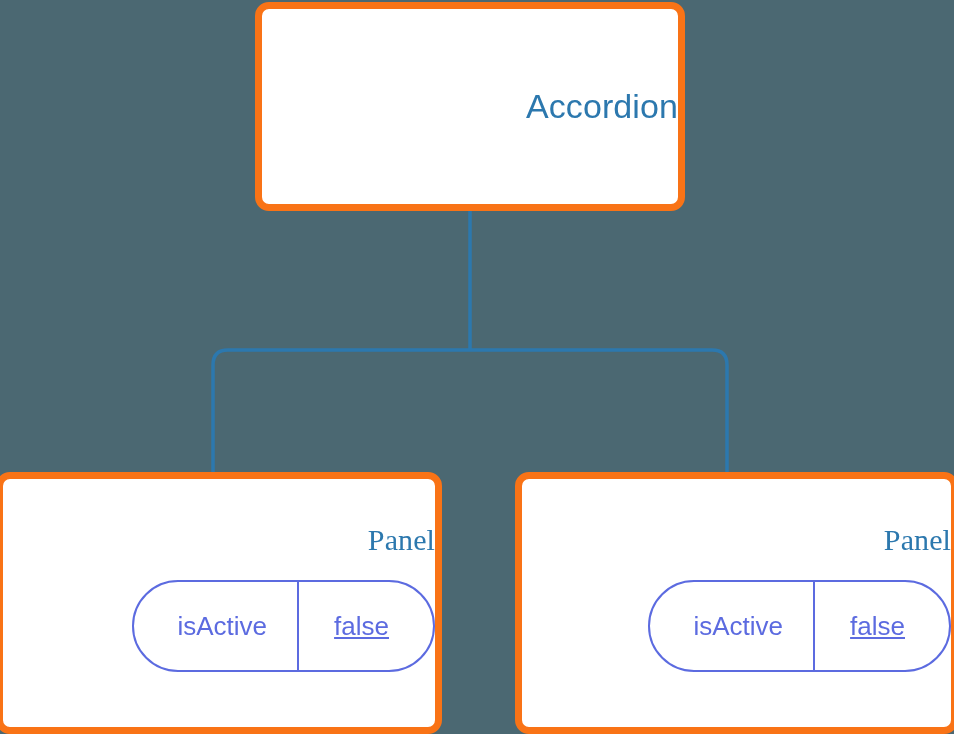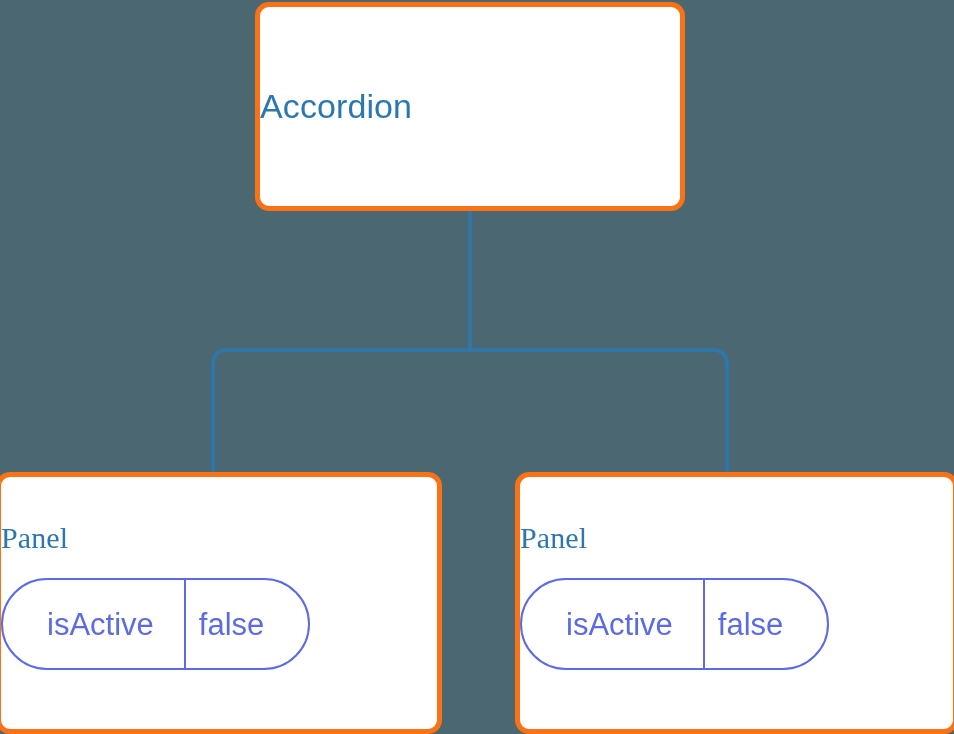--- a/index.html
+++ b/index.html
@@ -30,25 +30,25 @@
     height: 734px;
     z-index: 1;
   }
 
   
   .node {
     position: absolute;
     z-index: 2;
     box-sizing: border-box;
     background: #ffffff;
-    border: 5px solid #f97316;
+    border: 7px solid #f97316;
     border-radius: 14px;
     display: flex;
     flex-direction: column;
-    align-items: flex-start;
+    align-items: flex-end;
     justify-content: center;
   }
 
   .node-title {
     color: #2c78ae;
     font-size: 34px;
     font-weight: 400;
     letter-spacing: 0.1px;
     line-height: 1.1;
     text-align: center;
@@ -98,31 +98,32 @@
     background: transparent;
     height: 92px;
     overflow: hidden;
   }
   .pill-key,
   .pill-val {
     display: flex;
     align-items: center;
     justify-content: center;
     color: #5c6be0;
-    font-size: 31px;
+    font-size: 26px;
     font-weight: 400;
     white-space: nowrap;
     line-height: 1;
   }
   .pill-key {
     padding: 0 30px 0 44px;
   }
   .pill-val {
-    padding: 0 44px 0 13px;
+    padding: 0 44px 0 35px;
     border-left: 2px solid #5c6be0;
+    text-decoration: underline;
   }
 </style>
 </head>
 <body>
 
 <div id="stage">
 
   <svg id="connectors" viewBox="0 0 954 734" width="954" height="734" aria-hidden="true">
 
     <path d="M470,209 L470,350" fill="none" stroke="#2c78ae" stroke-width="3.5" stroke-linecap="butt"></path>

